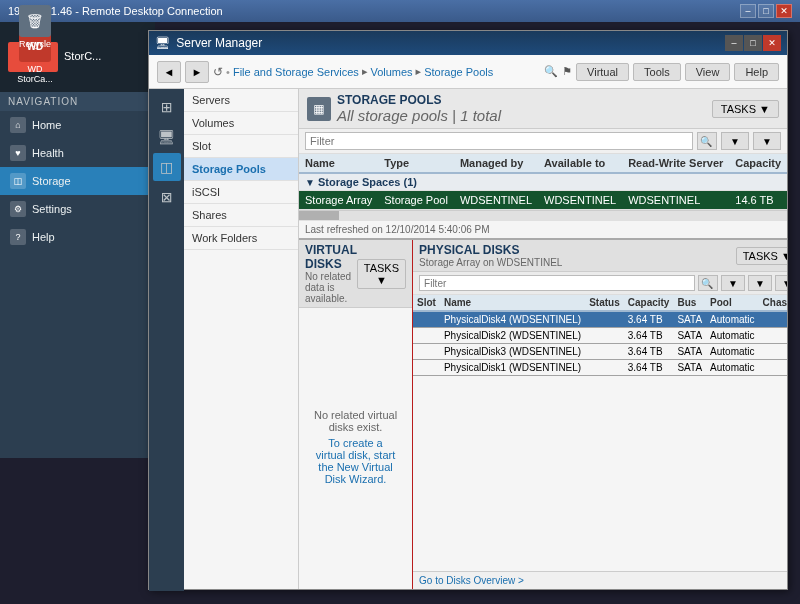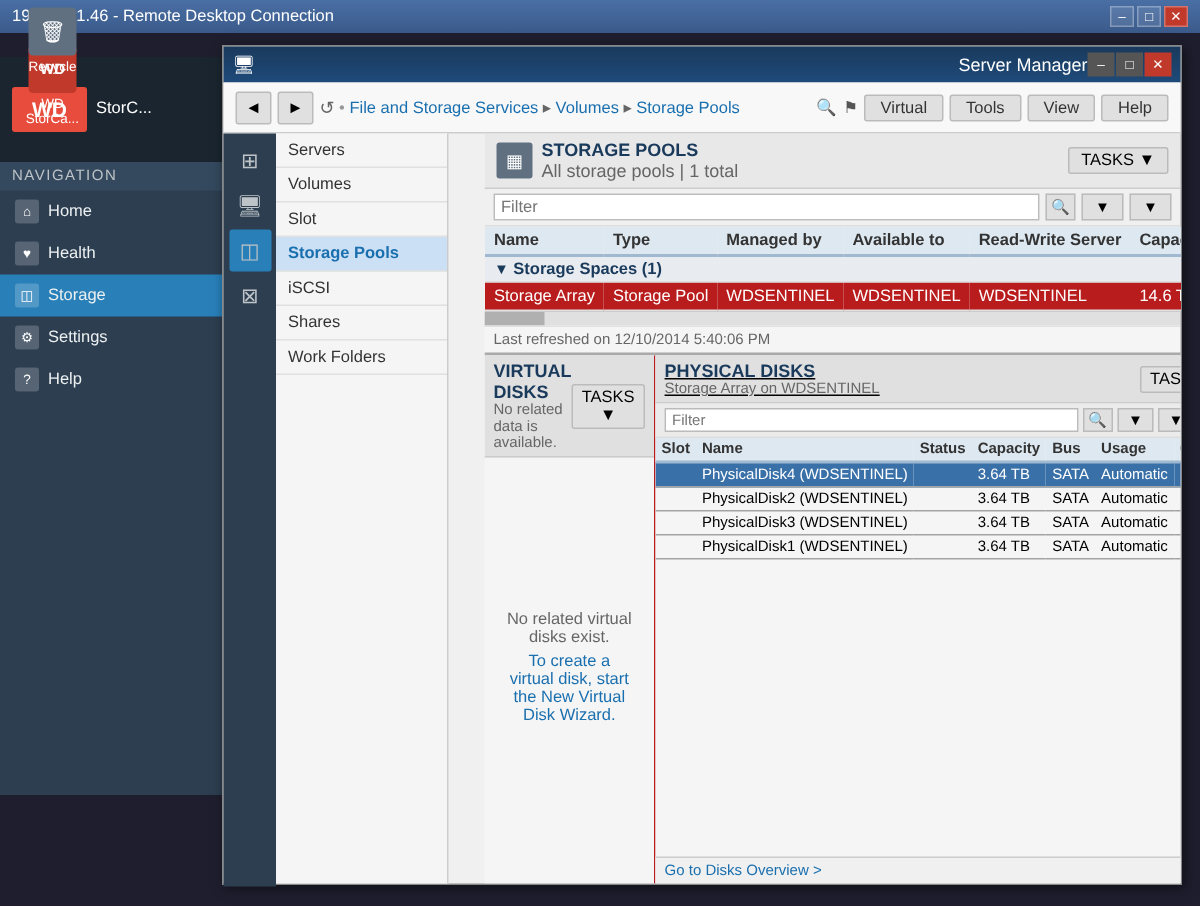--- a/index.html
+++ b/index.html
@@ -9,37 +9,37 @@
     .outer-window { width: 800px; height: 604px; position: relative; background: #1e1e2e; }
 
     
     .rdp-titlebar { height: 22px; background: linear-gradient(to bottom, #4a6fa5, #3a5a8a); display: flex; align-items: center; padding: 0 8px; color: white; font-size: 11px; }
     .rdp-titlebar-title { flex: 1; }
     .rdp-titlebar-controls { display: flex; gap: 2px; }
     .rdp-titlebar-btn { width: 16px; height: 14px; display: flex; align-items: center; justify-content: center; font-size: 9px; cursor: pointer; border: 1px solid rgba(255,255,255,0.3); background: rgba(255,255,255,0.1); color: white; }
     .rdp-titlebar-btn.close { background: #c0392b; }
 
     
-    .wd-app { position: absolute; left: 0; top: 22px; width: 155px; height: 492px; background: #2c3e50; margin-top: 16px; }
+    .wd-app { position: absolute; left: 0; top: 22px; width: 155px; height: 436px; background: #2c3e50; }
     .wd-header { height: 70px; background: #1a252f; display: flex; align-items: center; padding: 8px; gap: 6px; }
     .wd-logo { width: 50px; height: 30px; background: #e74c3c; display: flex; align-items: center; justify-content: center; color: white; font-weight: bold; font-size: 14px; border-radius: 2px; }
     .wd-logo-text { color: white; font-size: 11px; line-height: 1.2; }
     .wd-nav-label { background: #34495e; color: #bdc3c7; font-size: 10px; padding: 4px 8px; text-transform: uppercase; letter-spacing: 1px; }
     .wd-nav-item { display: flex; align-items: center; gap: 6px; padding: 6px 10px; color: #ecf0f1; cursor: pointer; font-size: 11px; }
     .wd-nav-item.active { background: #2980b9; }
     .wd-nav-icon { width: 16px; height: 16px; background: rgba(255,255,255,0.2); border-radius: 2px; display: flex; align-items: center; justify-content: center; font-size: 9px; color: white; }
 
     
     .desktop-icon { position: absolute; display: flex; flex-direction: column; align-items: center; gap: 2px; color: white; font-size: 9px; cursor: pointer; width: 50px; }
     .desktop-icon-img { width: 32px; height: 32px; background: #3498db; border-radius: 3px; display: flex; align-items: center; justify-content: center; }
 
     
     .sm-window { position: absolute; left: 148px; top: 30px; width: 640px; height: 560px; background: #f0f0f0; border: 1px solid #888; box-shadow: 2px 2px 8px rgba(0,0,0,0.5); }
     .sm-titlebar { height: 24px; background: linear-gradient(to bottom, #1a3a5c, #1e4a7a); display: flex; align-items: center; padding: 0 6px; color: white; font-size: 12px; }
-    .sm-titlebar-title { flex: 1; text-align: right; }
+    .sm-titlebar-title { flex: 1; text-align: left; }
     .sm-titlebar-controls { display: flex; gap: 1px; }
     .sm-titlebar-btn { width: 18px; height: 16px; display: flex; align-items: center; justify-content: center; font-size: 9px; cursor: pointer; color: white; }
     .sm-titlebar-btn.minimize { background: #555; }
     .sm-titlebar-btn.maximize { background: #555; }
     .sm-titlebar-btn.close { background: #c0392b; }
 
     
     .sm-toolbar { height: 34px; background: #f8f8f8; border-bottom: 1px solid #ccc; display: flex; align-items: center; padding: 0 8px; gap: 4px; }
     .nav-btn { width: 24px; height: 22px; background: #e0e0e0; border: 1px solid #bbb; border-radius: 2px; display: flex; align-items: center; justify-content: center; cursor: pointer; font-size: 11px; }
     .breadcrumb { display: flex; align-items: center; gap: 3px; flex: 1; font-size: 11px; color: #333; }
@@ -47,46 +47,46 @@
     .breadcrumb-item { color: #1a6faf; cursor: pointer; }
     .toolbar-btns { display: flex; gap: 4px; }
     .toolbar-btn { padding: 2px 10px; background: #e0e0e0; border: 1px solid #bbb; border-radius: 2px; cursor: pointer; font-size: 11px; color: #333; }
 
     
     .sm-left-nav { position: absolute; left: 0; top: 58px; width: 35px; height: 502px; background: #2c3e50; display: flex; flex-direction: column; align-items: center; padding-top: 4px; gap: 2px; }
     .sm-left-nav-icon { width: 28px; height: 28px; display: flex; align-items: center; justify-content: center; cursor: pointer; border-radius: 2px; color: #bdc3c7; font-size: 14px; }
     .sm-left-nav-icon.active { background: #2980b9; }
 
     
-    .sm-content { position: absolute; left: 35px; top: 58px; right: 0; bottom: 0; display: flex; gap: 24px; }
+    .sm-content { position: absolute; left: 35px; top: 58px; right: 0; bottom: 0; display: flex; }
 
     
     .sm-nav2 { width: 115px; background: #f5f5f5; border-right: 1px solid #ccc; }
     .sm-nav2-item { padding: 5px 8px; cursor: pointer; font-size: 11px; color: #333; border-bottom: 1px solid #e0e0e0; }
     .sm-nav2-item.active { background: #cce0f5; color: #1a6faf; font-weight: 600; }
 
     
     .sm-main { flex: 1; display: flex; flex-direction: column; overflow: hidden; }
 
     
     .sp-header { background: #e8e8e8; border-bottom: 1px solid #ccc; padding: 4px 8px; display: flex; align-items: center; gap: 6px; }
     .sp-header-icon { width: 24px; height: 24px; background: #607080; display: flex; align-items: center; justify-content: center; color: white; font-size: 12px; border-radius: 2px; }
     .sp-header-text { flex: 1; }
     .sp-header-title { font-size: 12px; font-weight: 600; color: #1a3a5c; }
-    .sp-header-sub { font-size: 12px; color: #666; }
+    .sp-header-sub { font-size: 15px; color: #666; font-style: italic; }
     .sp-tasks-btn { padding: 2px 8px; background: #e0e0e0; border: 1px solid #bbb; border-radius: 2px; cursor: pointer; font-size: 11px; }
 
     .sp-filter-bar { background: #f0f0f0; border-bottom: 1px solid #ddd; padding: 3px 6px; display: flex; align-items: center; gap: 4px; }
     .filter-input { flex: 1; height: 18px; border: 1px solid #bbb; padding: 0 4px; font-size: 11px; background: white; }
     .filter-btn { width: 20px; height: 18px; background: #e0e0e0; border: 1px solid #bbb; display: flex; align-items: center; justify-content: center; cursor: pointer; font-size: 10px; }
 
     .sp-table { width: 100%; font-size: 11px; border-collapse: collapse; }
     .sp-table th { background: #dde8f0; padding: 3px 6px; text-align: left; border-bottom: 2px solid #a0b8d0; color: #333; font-weight: 600; cursor: pointer; white-space: nowrap; }
     .sp-table td { padding: 3px 6px; border-bottom: 1px solid #e0e0e0; white-space: nowrap; }
-    .sp-table tr.selected td { background: #b91c1c; color: white; }
+    .sp-table tr.selected td { background: #14532d; color: white; }
     .sp-group-row td { background: #e8ecf0; font-weight: 600; color: #1a3a5c; padding: 2px 6px; }
     .sp-group-arrow { font-size: 10px; margin-right: 3px; }
 
     .sp-table-wrap { overflow-x: auto; overflow-y: auto; max-height: 100px; }
 
     .sp-refreshed { font-size: 10px; color: #666; padding: 3px 6px; background: #f5f5f5; border-top: 1px solid #e0e0e0; }
 
     
     .sm-bottom { display: flex; border-top: 2px solid #aaa; flex: 1; min-height: 0; }
 
@@ -292,21 +292,21 @@
               </button>
             </div>
             <div class="vd-empty">
               <div>No related virtual disks exist.</div>
               <div class="vd-empty-link">To create a virtual disk, start the New Virtual Disk Wizard.</div>
             </div>
           </div>
 
           <div class="pd-panel">
             <div class="panel-header">
-              <div style="flex:1;text-decoration:underline;">
+              <div style="flex:1;">
                 <div class="panel-title">PHYSICAL DISKS</div>
                 <div class="panel-sub">Storage Array on WDSENTINEL</div>
               </div>
               <button class="panel-tasks">
                 <span>TASKS</span>
                 <span>▼</span>
               </button>
             </div>
             <div class="panel-filter">
               <input class="filter-input" type="text" style="height: 16px; font-size: 10px;" placeholder="Filter">
@@ -317,21 +317,21 @@
             </div>
             <div style="overflow:auto;flex:1;">
               <table class="pd-table">
                 <thead>
                   <tr>
                     <th>Slot</th>
                     <th>Name</th>
                     <th>Status</th>
                     <th>Capacity</th>
                     <th>Bus</th>
-                    <th>Usage</th>
+                    <th>Pool</th>
                     <th>Chassis</th>
                   </tr>
                 </thead>
                 <tbody>
                   <tr class="selected">
                     <td></td>
                     <td>PhysicalDisk4 (WDSENTINEL)</td>
                     <td></td>
                     <td>3.64 TB</td>
                     <td>SATA</td>

